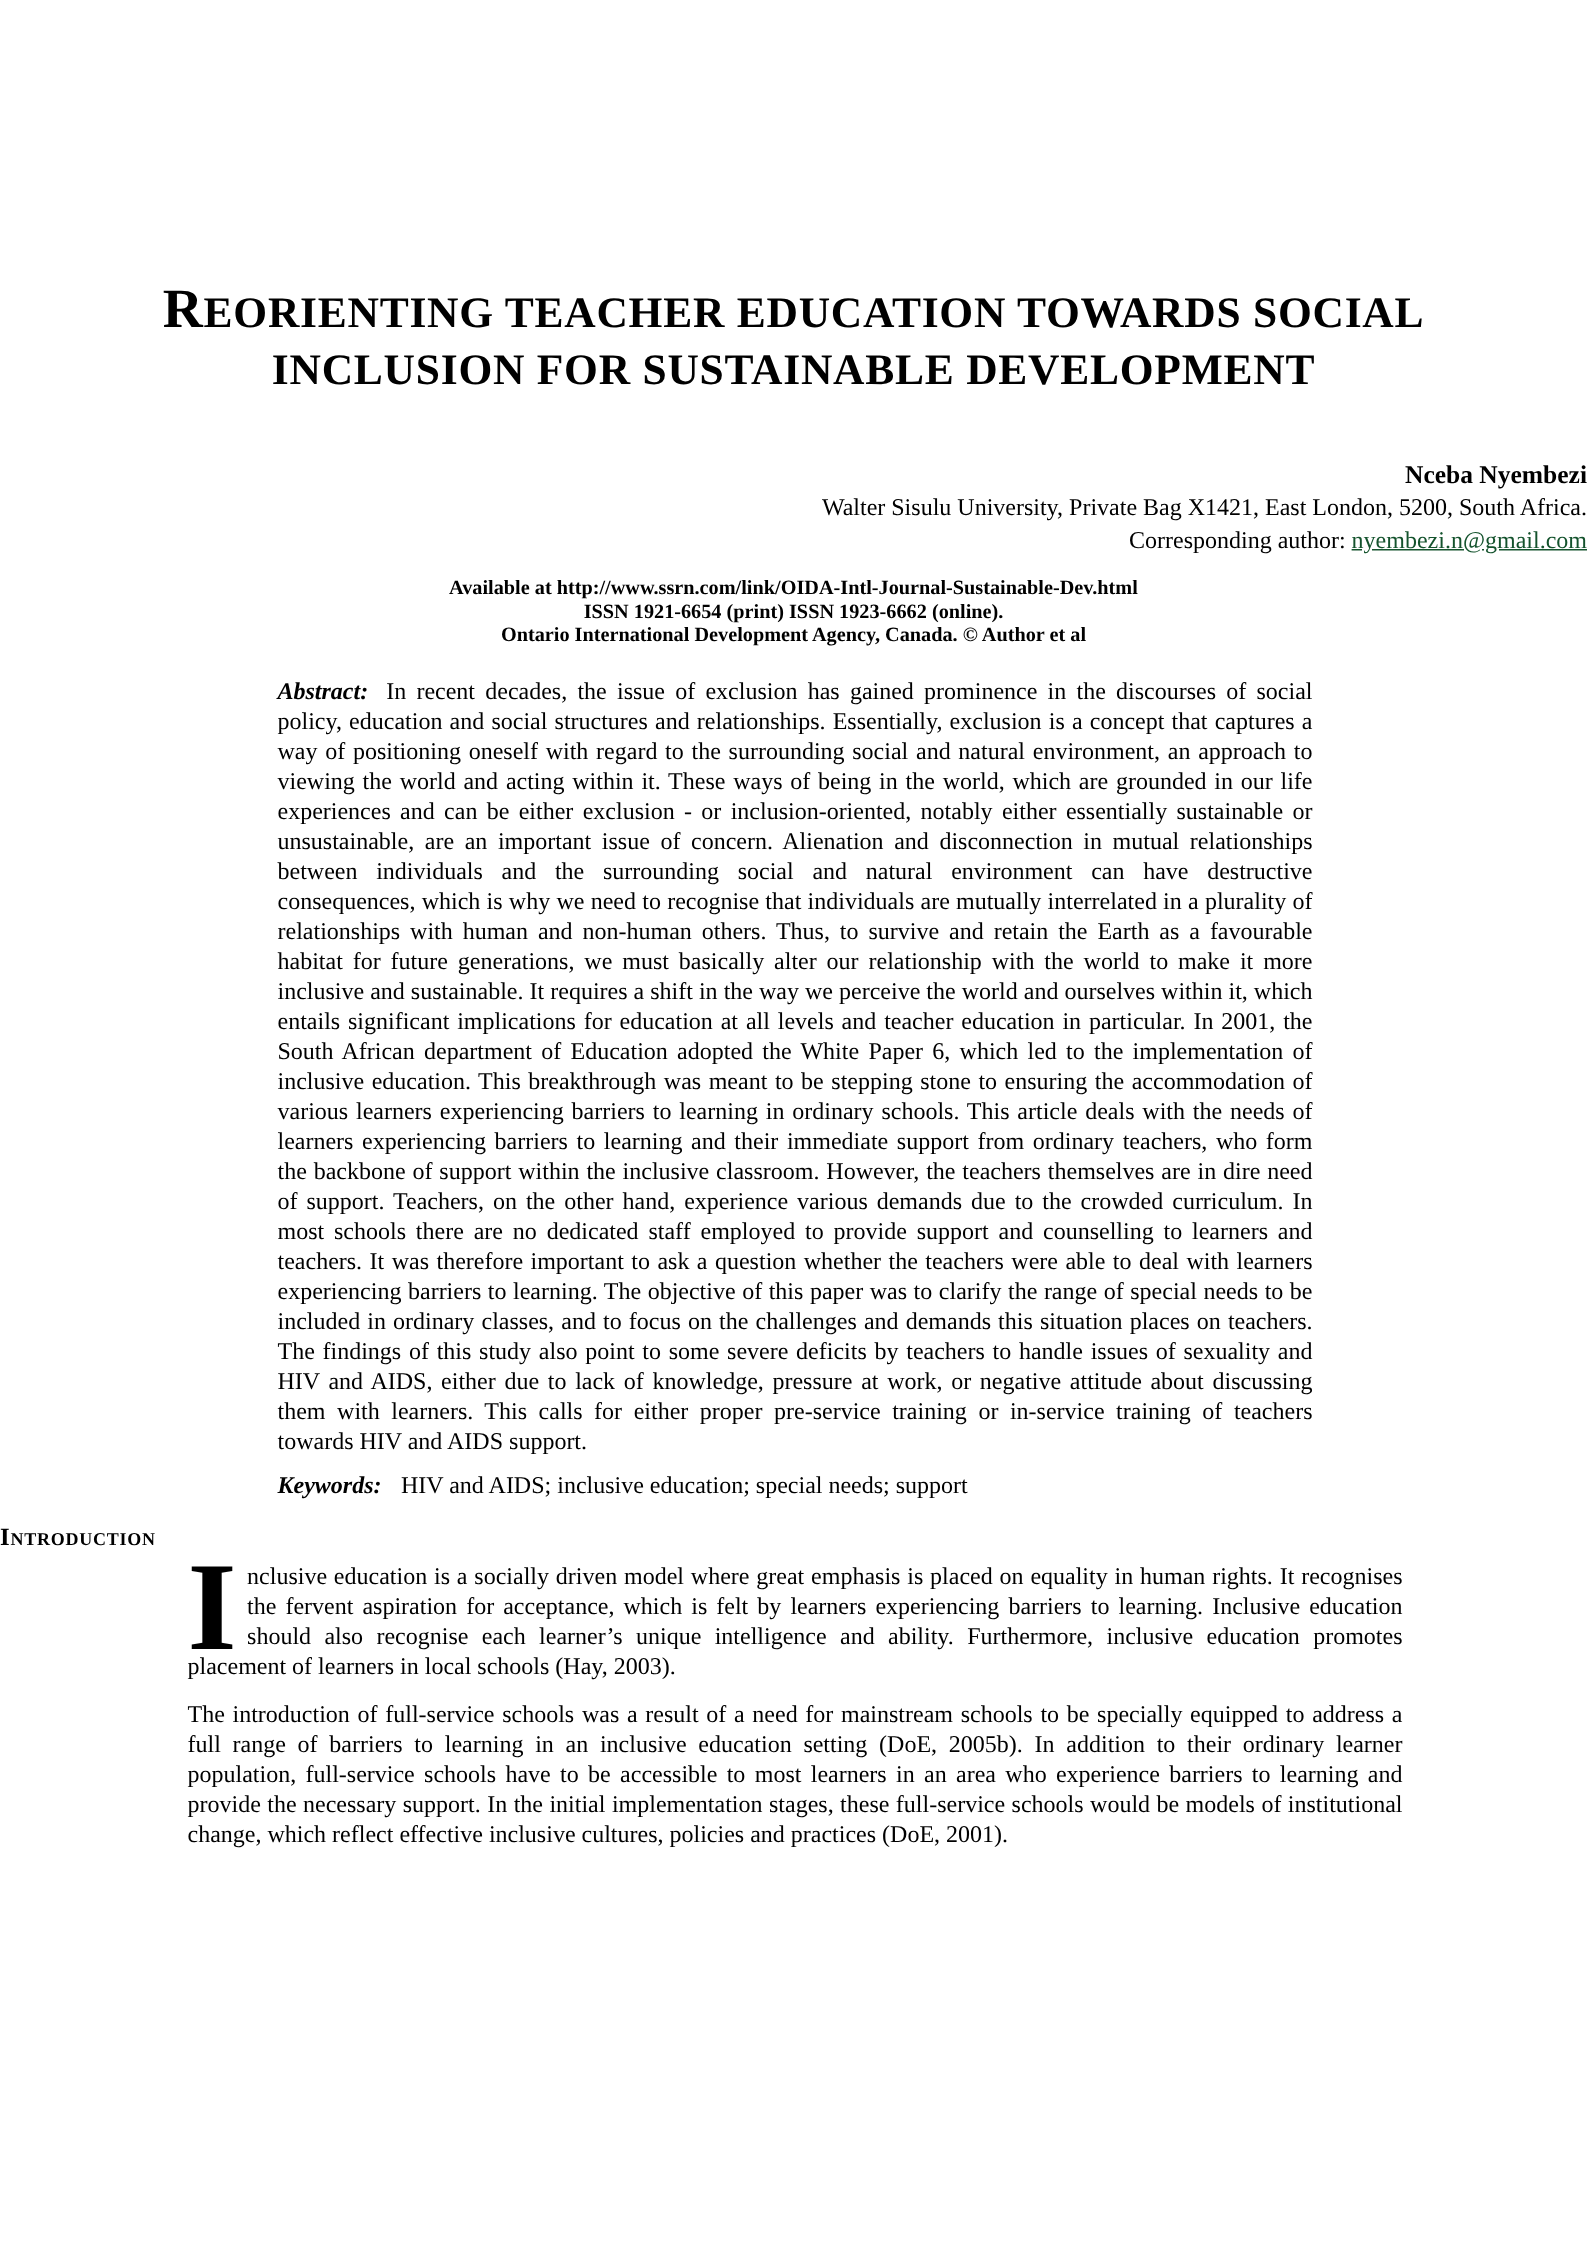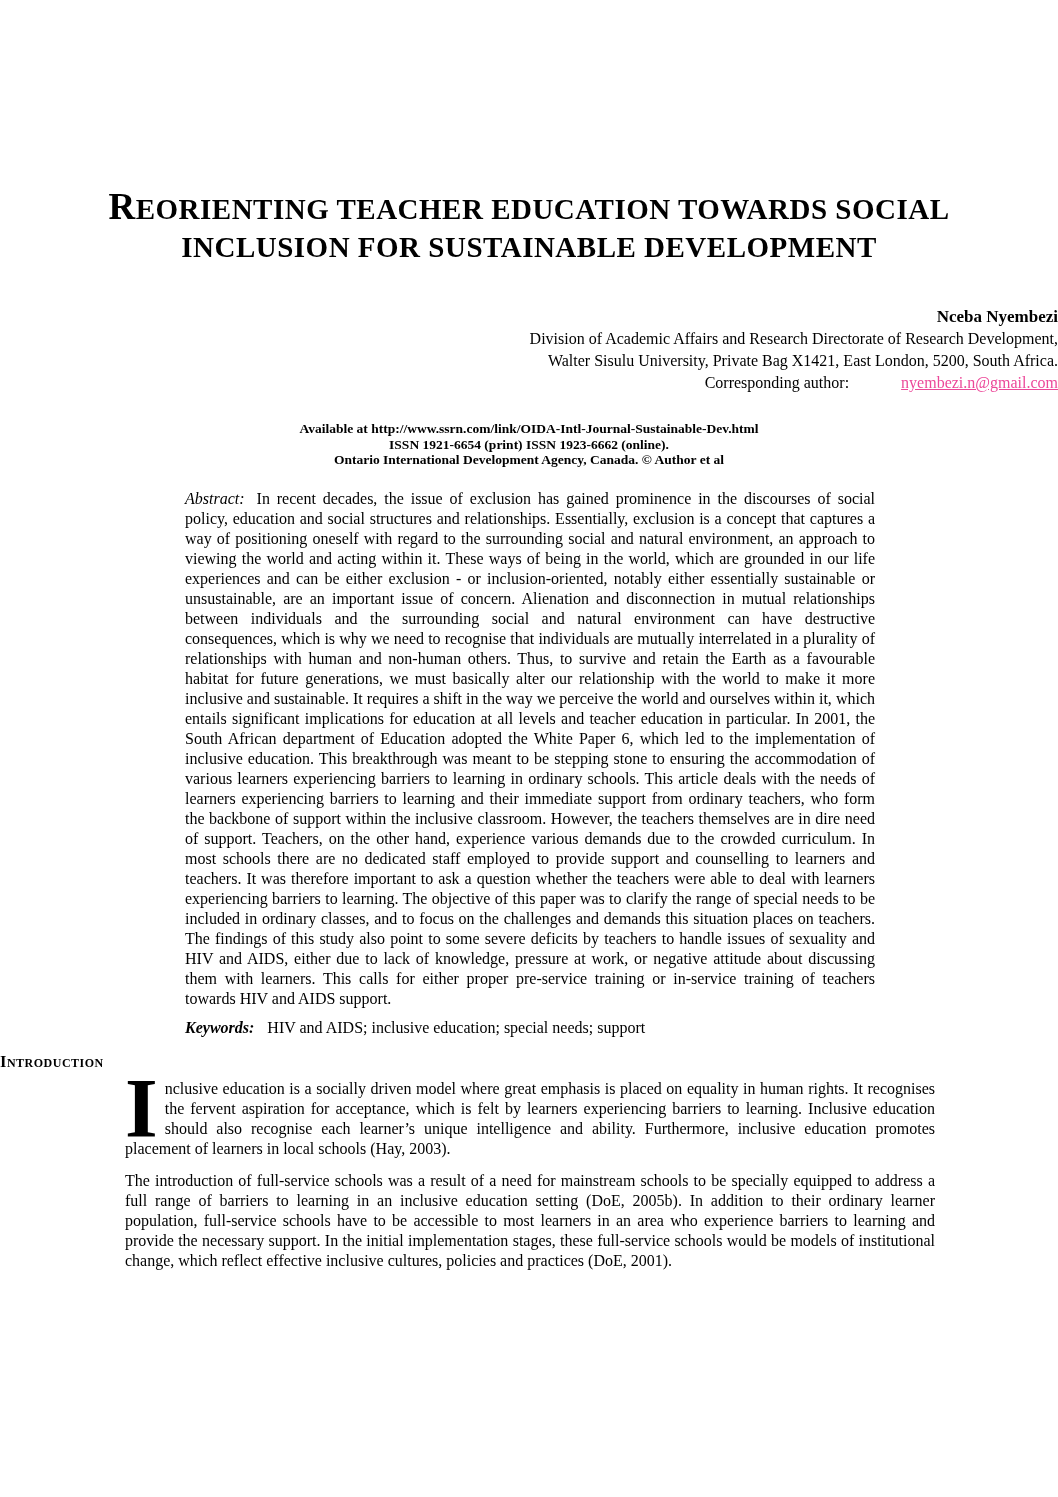--- a/index.html
+++ b/index.html
@@ -37,43 +37,42 @@
     font-size: 16px;
     line-height: 22px;
   }
   .author-name {
     display: block;
     font-weight: bold;
     font-size: 17px;
   }
   .author-line { display: block; }
   .email-link {
-    color: #ec4899;
+    color: #14532d;
     text-decoration: underline;
     cursor: pointer;
-    margin-left: 48px;
   }
   
   .availability {
-    margin-top: 27px;
+    margin-top: 12px;
     text-align: center;
     font-size: 13.5px;
     line-height: 15.5px;
     font-weight: bold;
   }
   .availability span { display: block; }
   
   .abstract {
     margin: 21px 183px 0 185px;
     text-align: justify;
     font-size: 16px;
     line-height: 20px;
   }
   .abstract-label {
-    font-weight: normal;
+    font-weight: bold;
     font-style: italic;
     margin-right: 12px;
   }
   
   .keywords {
     margin: 9px 183px 0 185px;
     font-size: 16px;
     line-height: 20px;
   }
   .keywords-label {
@@ -113,21 +112,20 @@
 
 <div class="page">
 
   <h1 class="title">
     <span class="title-line first">REORIENTING TEACHER EDUCATION TOWARDS SOCIAL</span>
     <span class="title-line">INCLUSION FOR SUSTAINABLE DEVELOPMENT</span>
   </h1>
 
   <div class="author-block">
     <span class="author-name">Nceba Nyembezi</span>
-    <span class="author-line">Division of Academic Affairs and Research Directorate of Research Development,</span>
     <span class="author-line">Walter Sisulu University, Private Bag X1421, East London, 5200, South Africa.</span>
     <span class="author-line"><span>Corresponding author: </span><a class="email-link">nyembezi.n@gmail.com</a></span>
   </div>
 
   <div class="availability">
     <span>Available at http://www.ssrn.com/link/OIDA-Intl-Journal-Sustainable-Dev.html</span>
     <span>ISSN 1921-6654 (print) ISSN 1923-6662 (online).</span>
     <span>Ontario International Development Agency, Canada. © Author et al</span>
   </div>
 

